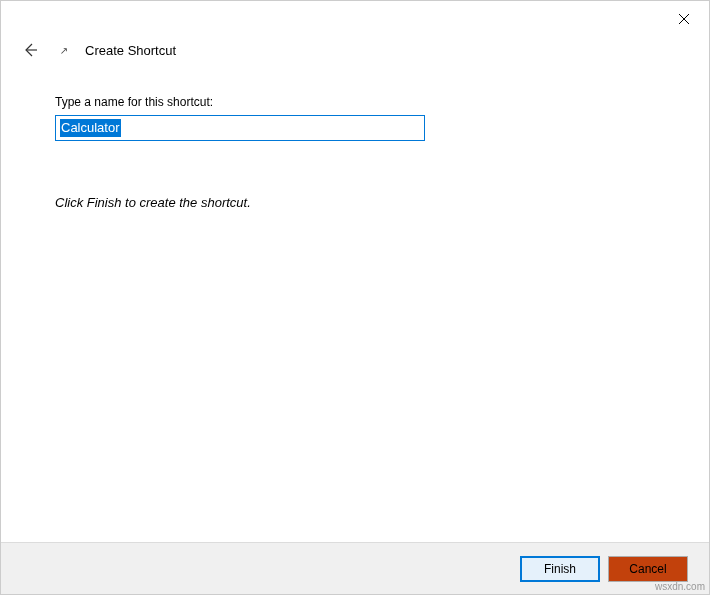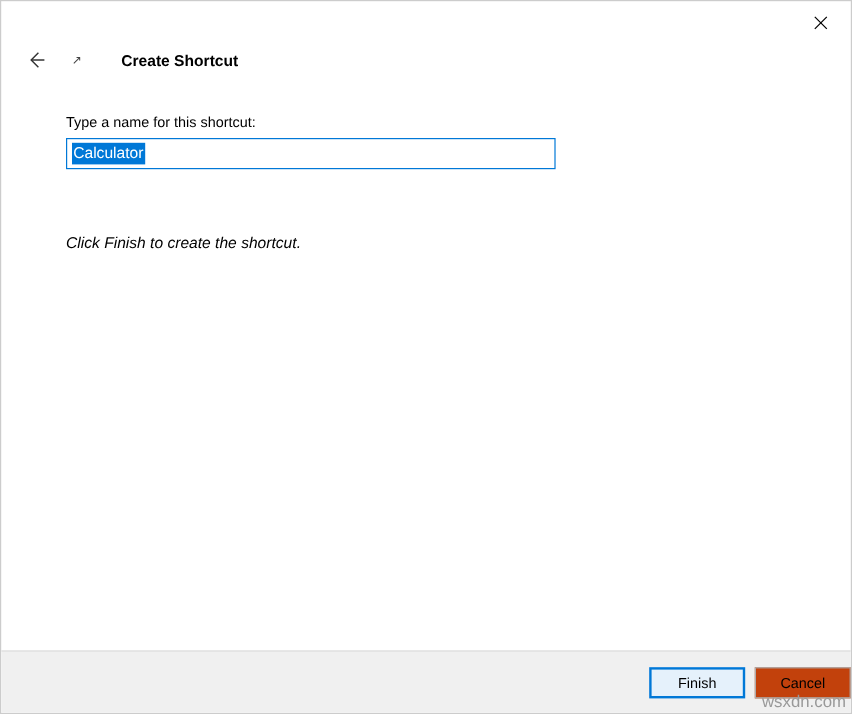--- a/index.html
+++ b/index.html
@@ -62,39 +62,38 @@
       display: flex;
       align-items: center;
       justify-content: center;
       font-size: 10px;
       color: #444;
       margin-left: 6px;
     }
     .wizard-page-title {
       font-size: 13px;
       color: #000;
-      margin-left: 20px;
-      font-weight: bold;
+      margin-left: 4px;
     }
     .content {
       padding: 28px 54px 0 54px;
     }
     .heading {
       font-size: 19px;
       color: #003399;
       font-weight: 400;
       margin-bottom: 40px;
     }
     .field-label {
       font-size: 12px;
       color: #000;
       margin-bottom: 6px;
     }
     .input-wrap {
-      width: 408px;
+      width: 370px;
       height: 26px;
       border: 1px solid #0078d7;
       padding: 2px 4px;
       display: flex;
       align-items: center;
       background: #fff;
     }
     .input-selected {
       background: #0078d7;
       color: #fff;
@@ -112,42 +111,42 @@
       position: absolute;
       left: 0;
       right: 0;
       bottom: 0;
       height: 52px;
       background: #f0f0f0;
       border-top: 1px solid #dcdcdc;
       display: flex;
       justify-content: flex-end;
       align-items: center;
-      padding-right: 0;
+      padding-right: 21px;
       gap: 8px;
     }
     .btn {
       min-width: 80px;
       height: 26px;
       font-family: inherit;
       font-size: 12px;
       border: 1px solid #adadad;
       background: #c2410c;
       cursor: pointer;
       padding: 0 12px;
     }
     .btn.primary {
       border: 2px solid #0078d7;
       background: #e5f1fb;
     }
     .watermark {
       position: absolute;
       right: 4px;
       bottom: 2px;
-      font-size: 14px;
+      font-size: 10px;
       color: #999;
       pointer-events: none;
     }
   </style>
 </head>
 <body>
 
 <div class="titlebar">
   <div class="close-btn" title="Close">
     <svg viewBox="0 0 12 12">

